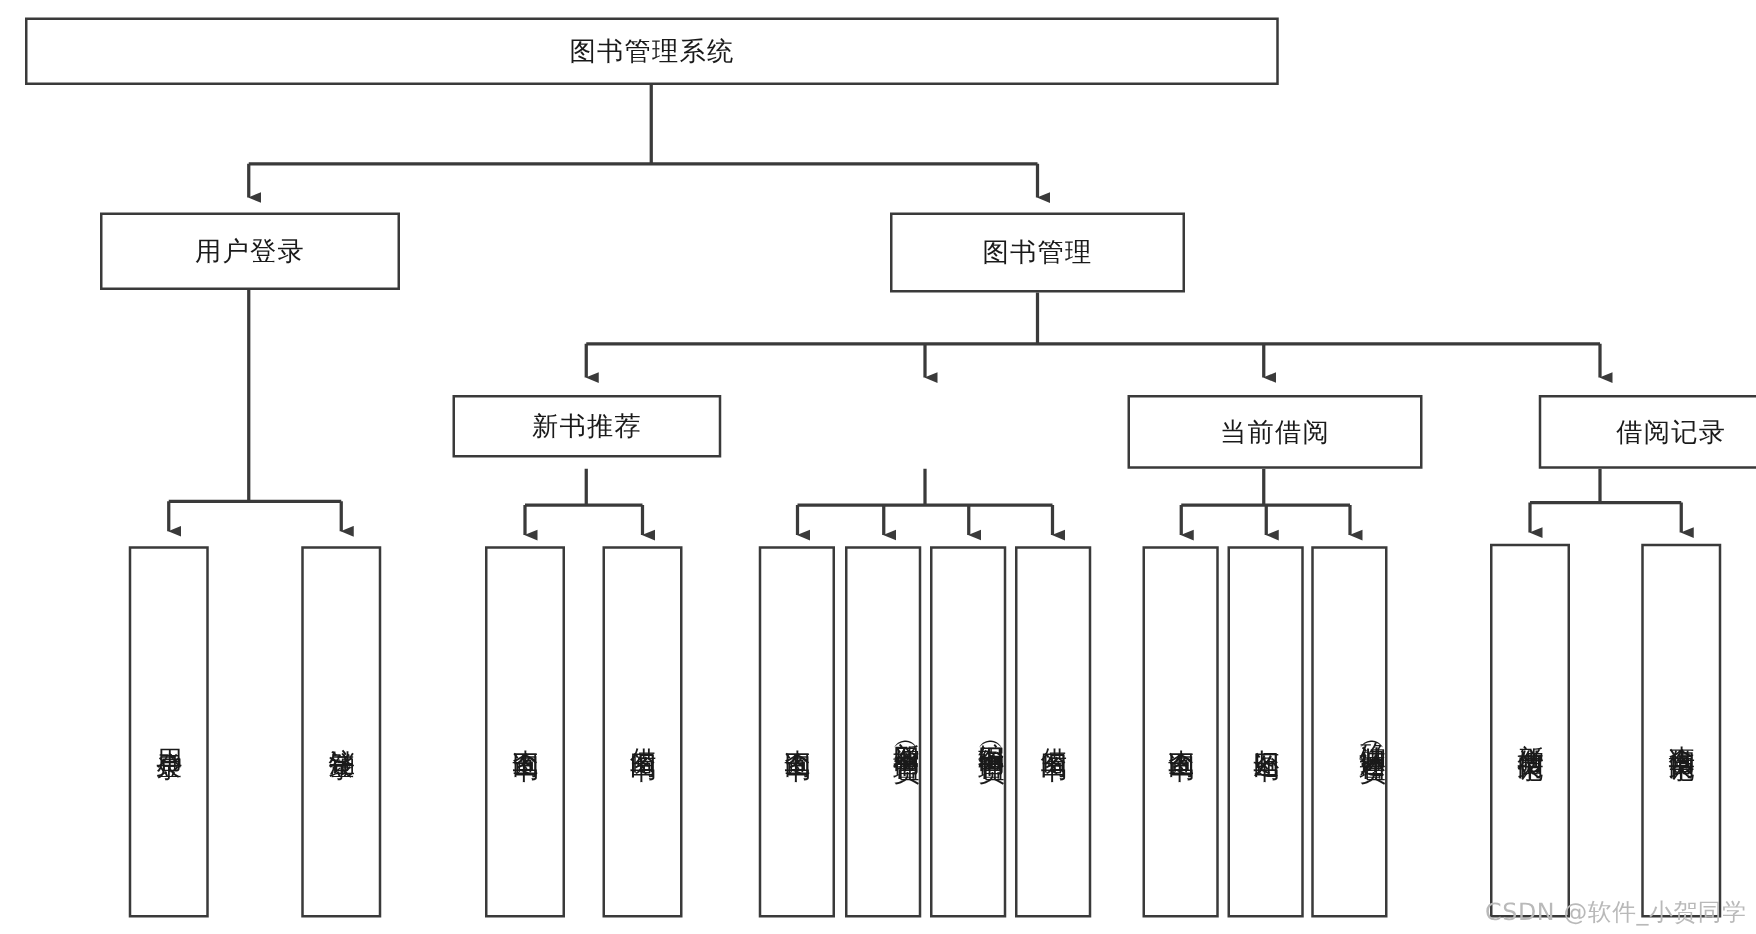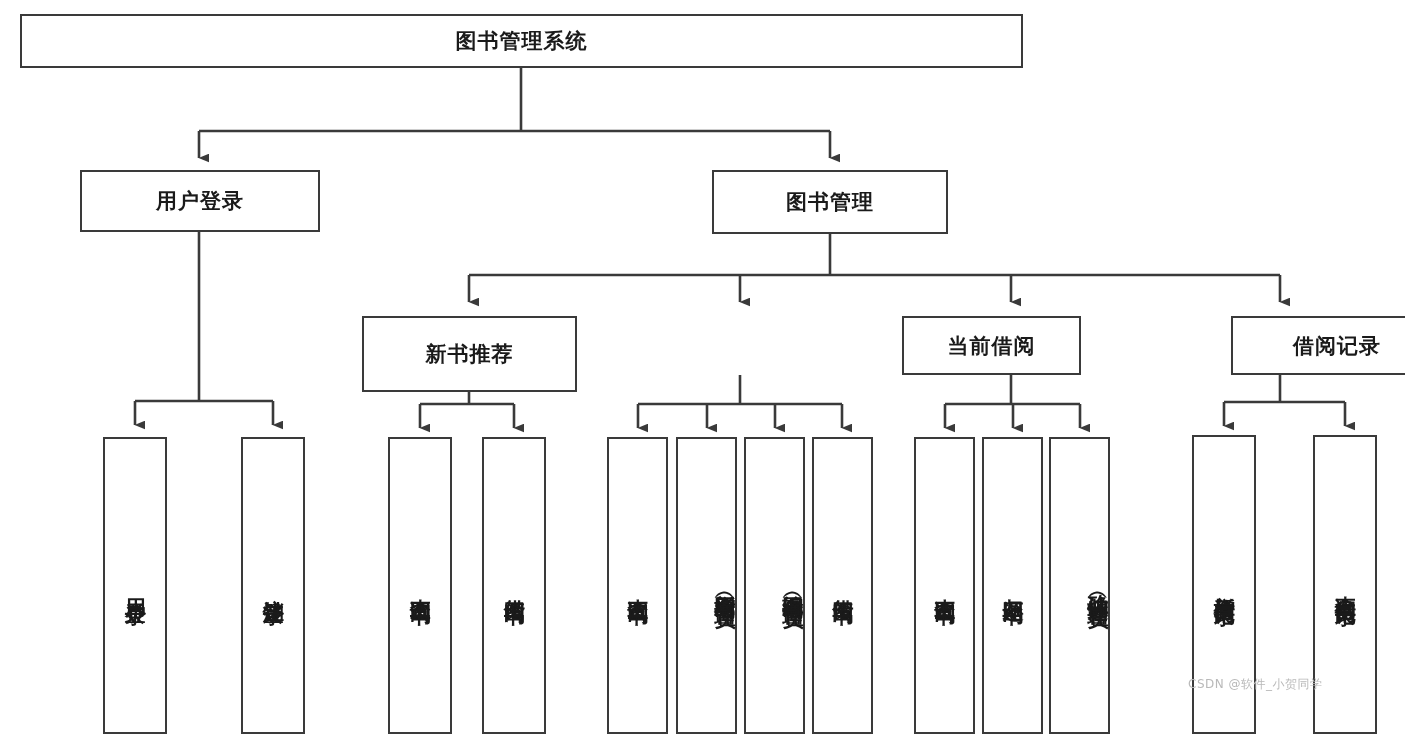--- a/index.html
+++ b/index.html
@@ -19,21 +19,20 @@
   }
   .node {
     position: absolute;
     box-sizing: border-box;
     border: 2px solid #3a3a3a;
     background: #ffffff;
     display: flex;
     align-items: center;
     justify-content: center;
     color: #1a1a1a;
-    font-weight: bold;
   }
   .node.horiz {
     font-size: 21px;
     letter-spacing: 1px;
   }
   .node.vert {
     writing-mode: vertical-rl;
     text-orientation: upright;
     font-size: 21px;
     letter-spacing: 2px;
@@ -50,22 +49,22 @@
     position: absolute;
     left: 0;
     top: 0;
     width: 1405px;
     height: 747px;
     pointer-events: none;
   }
   .watermark {
     position: absolute;
     left: 1188px;
-    top: 676px;
-    font-size: 12px;
+    top: 717px;
+    font-size: 19px;
     color: #b9b9b9;
     letter-spacing: 0.5px;
     white-space: nowrap;
   }
 </style>
 </head>
 <body>
 
 <div id="canvas">
 
@@ -124,24 +123,24 @@
     <span>图书管理系统</span>
   </div>
 
   <div class="node horiz" style="left:80px; top:170px; width:240px; height:62px;">
     <span>用户登录</span>
   </div>
   <div class="node horiz" style="left:712px; top:170px; width:236px; height:64px;">
     <span>图书管理</span>
   </div>
 
-  <div class="node horiz" style="left:362px; top:316px; width:215px; height:76px;">
+  <div class="node horiz" style="left:362px; top:316px; width:215px; height:50px;">
     <span>新书推荐</span>
   </div>
-  <div class="node horiz" style="left:902px; top:316px; width:179px; height:59px;">
+  <div class="node horiz" style="left:902px; top:316px; width:236px; height:59px;">
     <span>当前借阅</span>
   </div>
   <div class="node horiz" style="left:1231px; top:316px; width:212px; height:59px;">
     <span>借阅记录</span>
   </div>
 
   <div class="node vert centered" style="left:103px; top:437px; width:64px; height:297px;">
     <span>用户登录</span>
   </div>
   <div class="node vert centered" style="left:241px; top:437px; width:64px; height:297px;">

